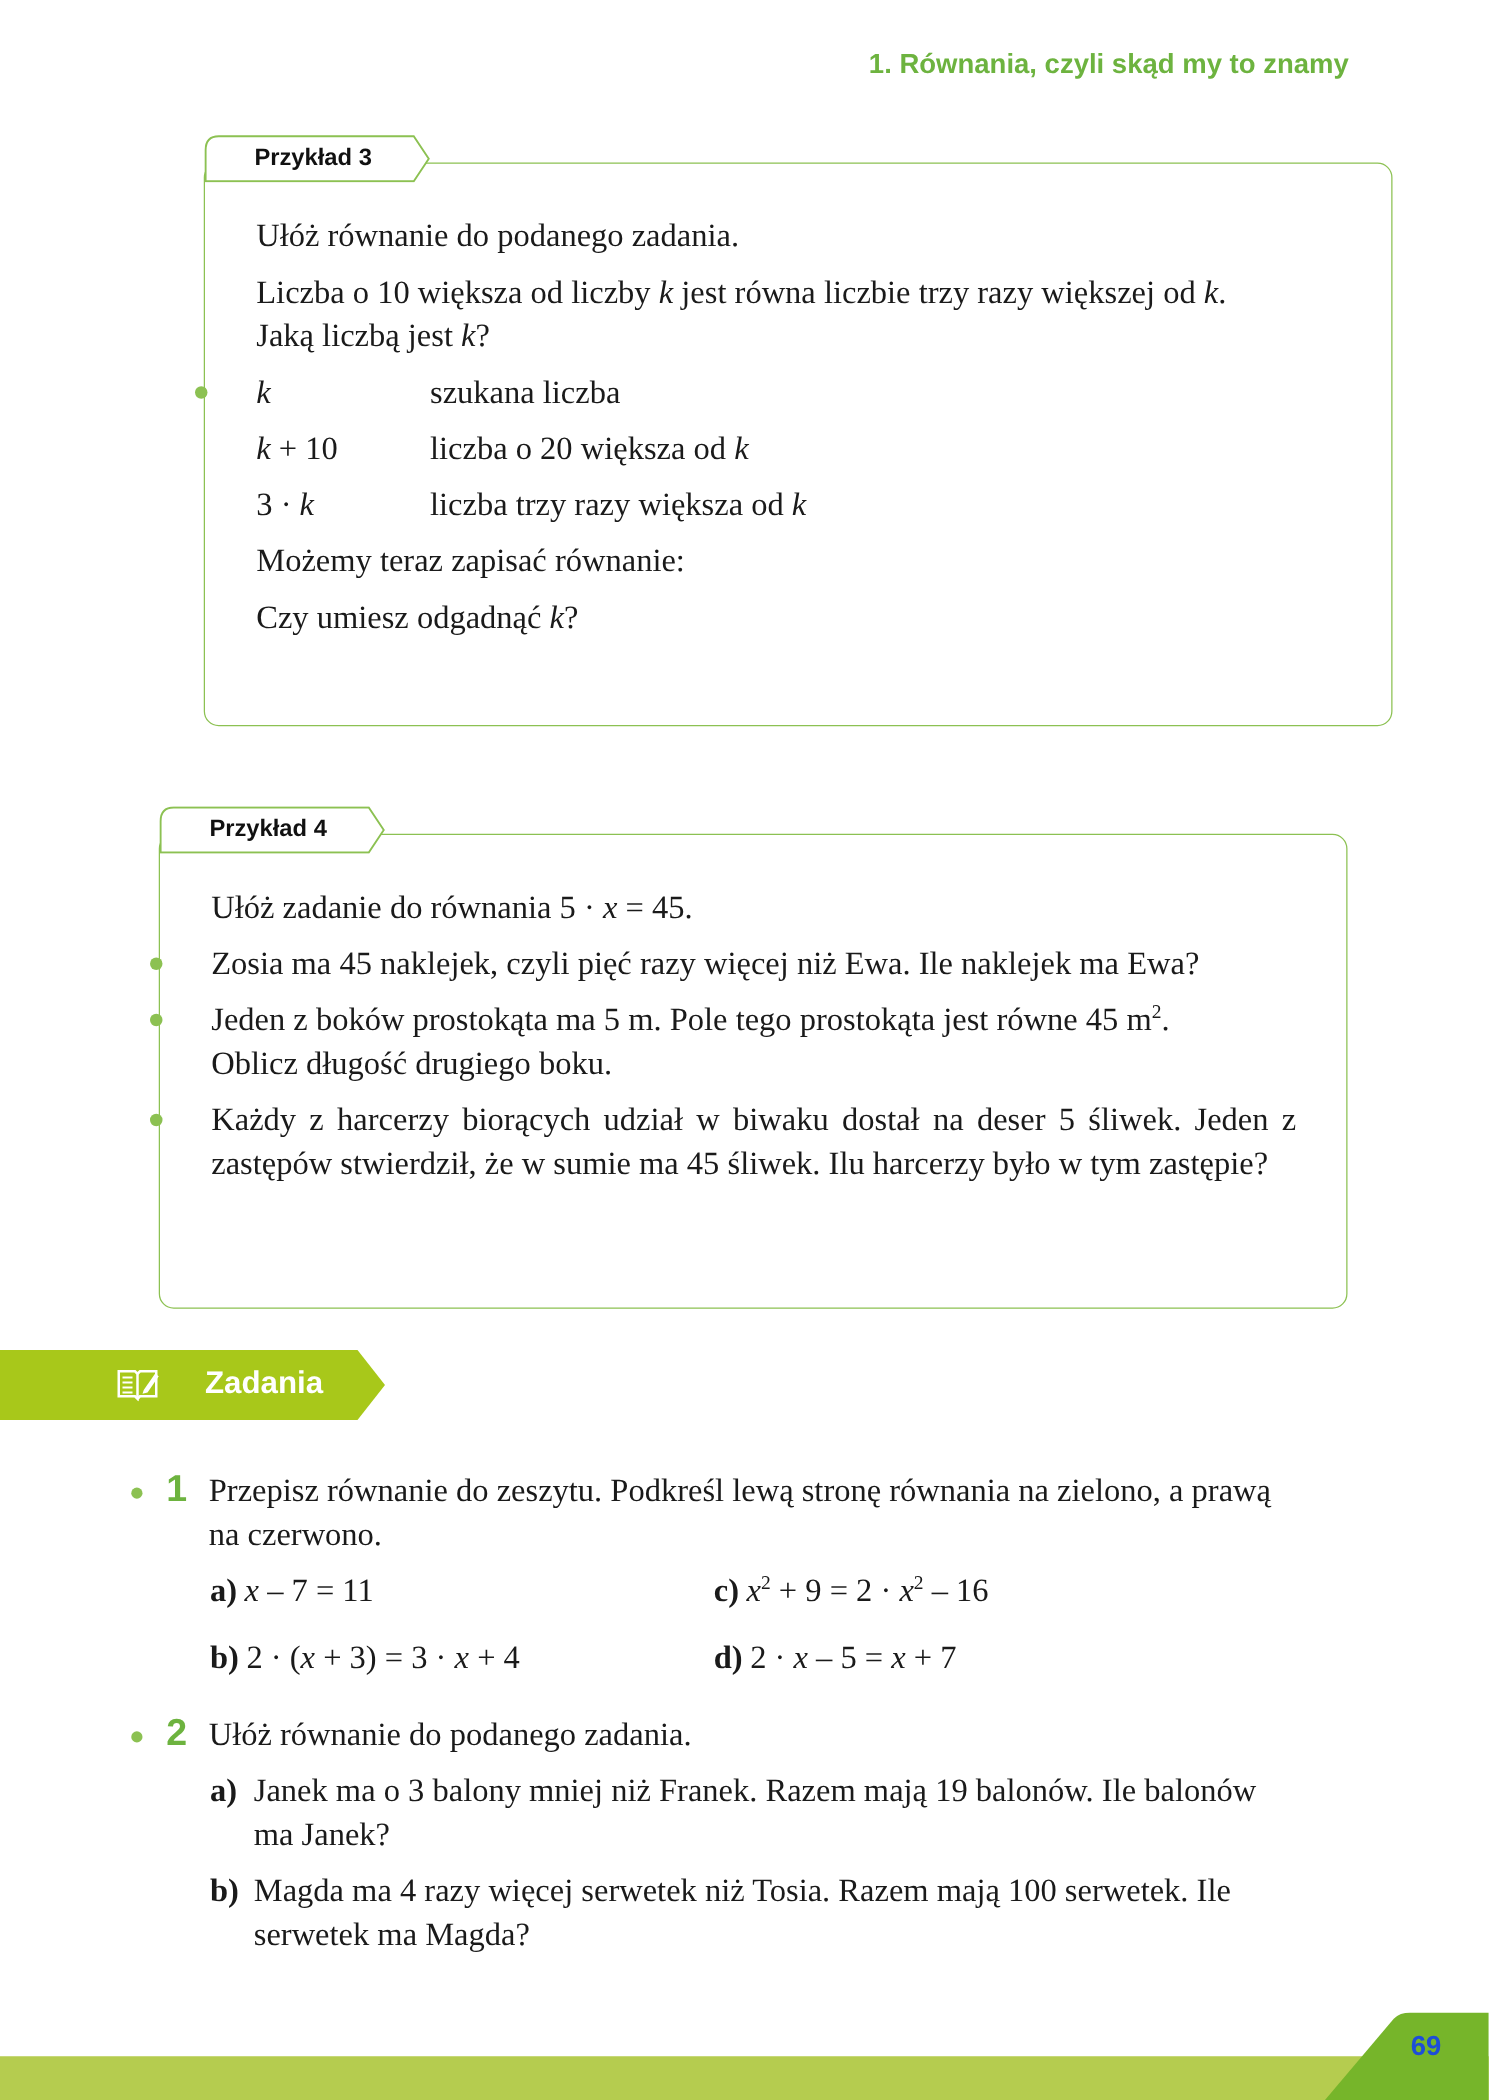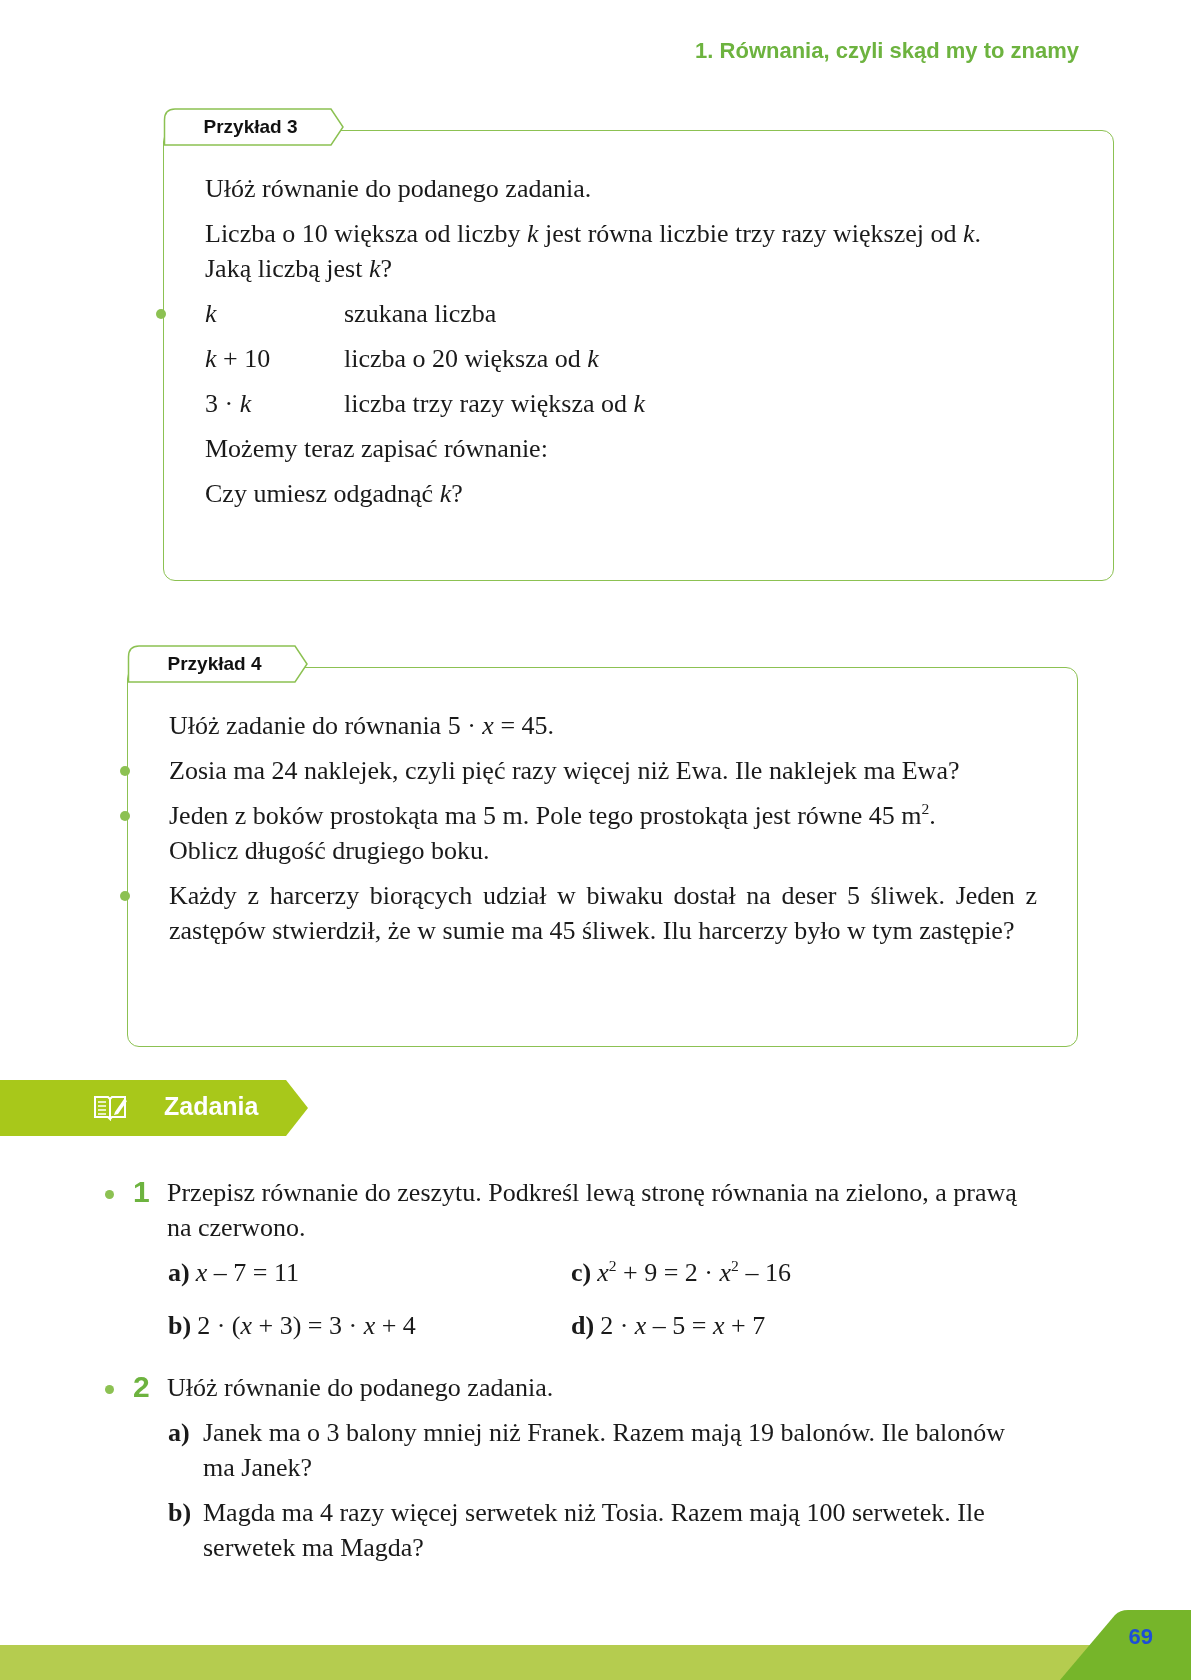--- a/index.html
+++ b/index.html
@@ -105,21 +105,21 @@
 
 <div class="example-box" style="top:647px; height:380px;margin-top:20px;">
   <div class="example-tab">
     <svg width="182" height="38" viewBox="0 0 182 38">
         <path d="M1.5 37 L1.5 12 Q1.5 1 12 1 L168 1 L180 19 L168 37 Z" fill="#fff" stroke="#8cc152" stroke-width="1.5"></path>
       </svg>
     <span>Przykład 4</span>
   </div>
   <div class="box-body">
     <p><span>Ułóż zadanie do równania 5 · </span><span class="it">x</span><span> = 45.</span></p>
-    <p class="bullet-p"><span class="bullet-dot"></span><span>Zosia ma 24 naklejek, czyli pięć razy więcej niż Ewa. Ile naklejek ma Ewa?</span></p>
+    <p class="bullet-p"><span class="bullet-dot"></span><span>Zosia ma 45 naklejek, czyli pięć razy więcej niż Ewa. Ile naklejek ma Ewa?</span></p>
     <p class="bullet-p"><span class="bullet-dot"></span><span>Jeden z boków prostokąta ma 5 m. Pole tego prostokąta jest równe 45 m</span><sup>2</sup><span>.</span><br><span>Oblicz długość drugiego boku.</span></p>
     <p class="bullet-p" style="text-align:justify;"><span class="bullet-dot"></span><span>Każdy z harcerzy biorących udział w biwaku dostał na deser 5 śliwek. Jeden z zastępów stwierdził, że w sumie ma 45 śliwek. Ilu harcerzy było w tym zastępie?</span></p>
   </div>
 </div>
 
 <div class="zadania-banner">
   <svg class="bg" width="310" height="56" viewBox="0 0 310 56">
       <path d="M0 0 L286 0 L308 28 L286 56 L0 56 Z" fill="#a8c81a"></path>
     </svg>
   <svg class="zadania-icon" width="36" height="28" viewBox="0 0 36 28">

